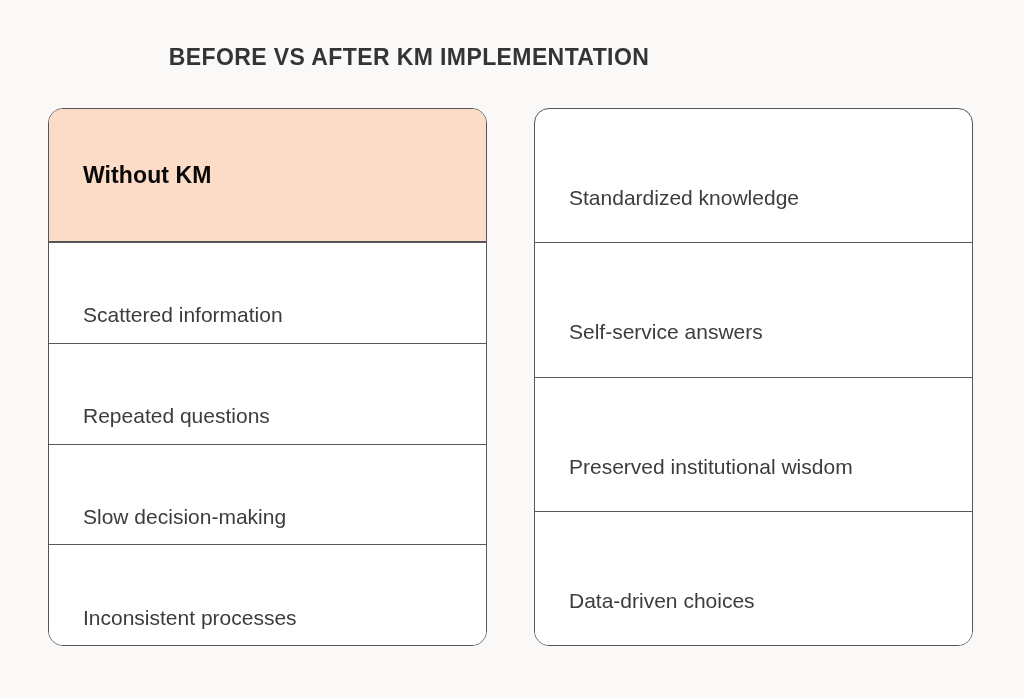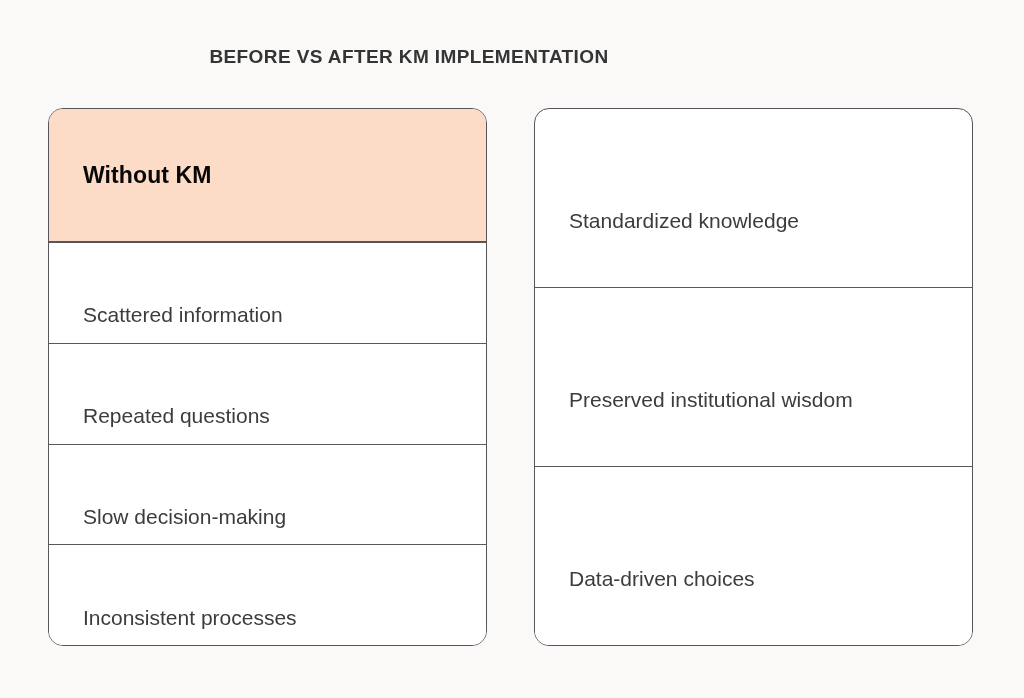--- a/index.html
+++ b/index.html
@@ -21,21 +21,21 @@
     background: #faf9f8;
   }
 
   
   .page-title {
     position: absolute;
     left: 0;
     top: 42px;
     width: 818px;
     text-align: center;
-    font-size: 19px;
+    font-size: 23px;
     font-weight: bold;
     letter-spacing: 0.4px;
     color: #343434;
     line-height: 30px;
     white-space: nowrap;
   }
 
   
   .cards-wrap {
     position: absolute;
@@ -135,20 +135,23 @@
         </div>
       </div>
     </div>
 
     <div class="compare-card">
       <div class="card-body">
         <div class="card-row">
           <span class="card-row-label">Standardized knowledge</span>
         </div>
         <div class="card-row">
+          <span class="card-row-label">Self-service answers</span>
+        </div>
+        <div class="card-row">
           <span class="card-row-label">Preserved institutional wisdom</span>
         </div>
         <div class="card-row">
           <span class="card-row-label">Data-driven choices</span>
         </div>
       </div>
     </div>
 
   </div>
 </div>

